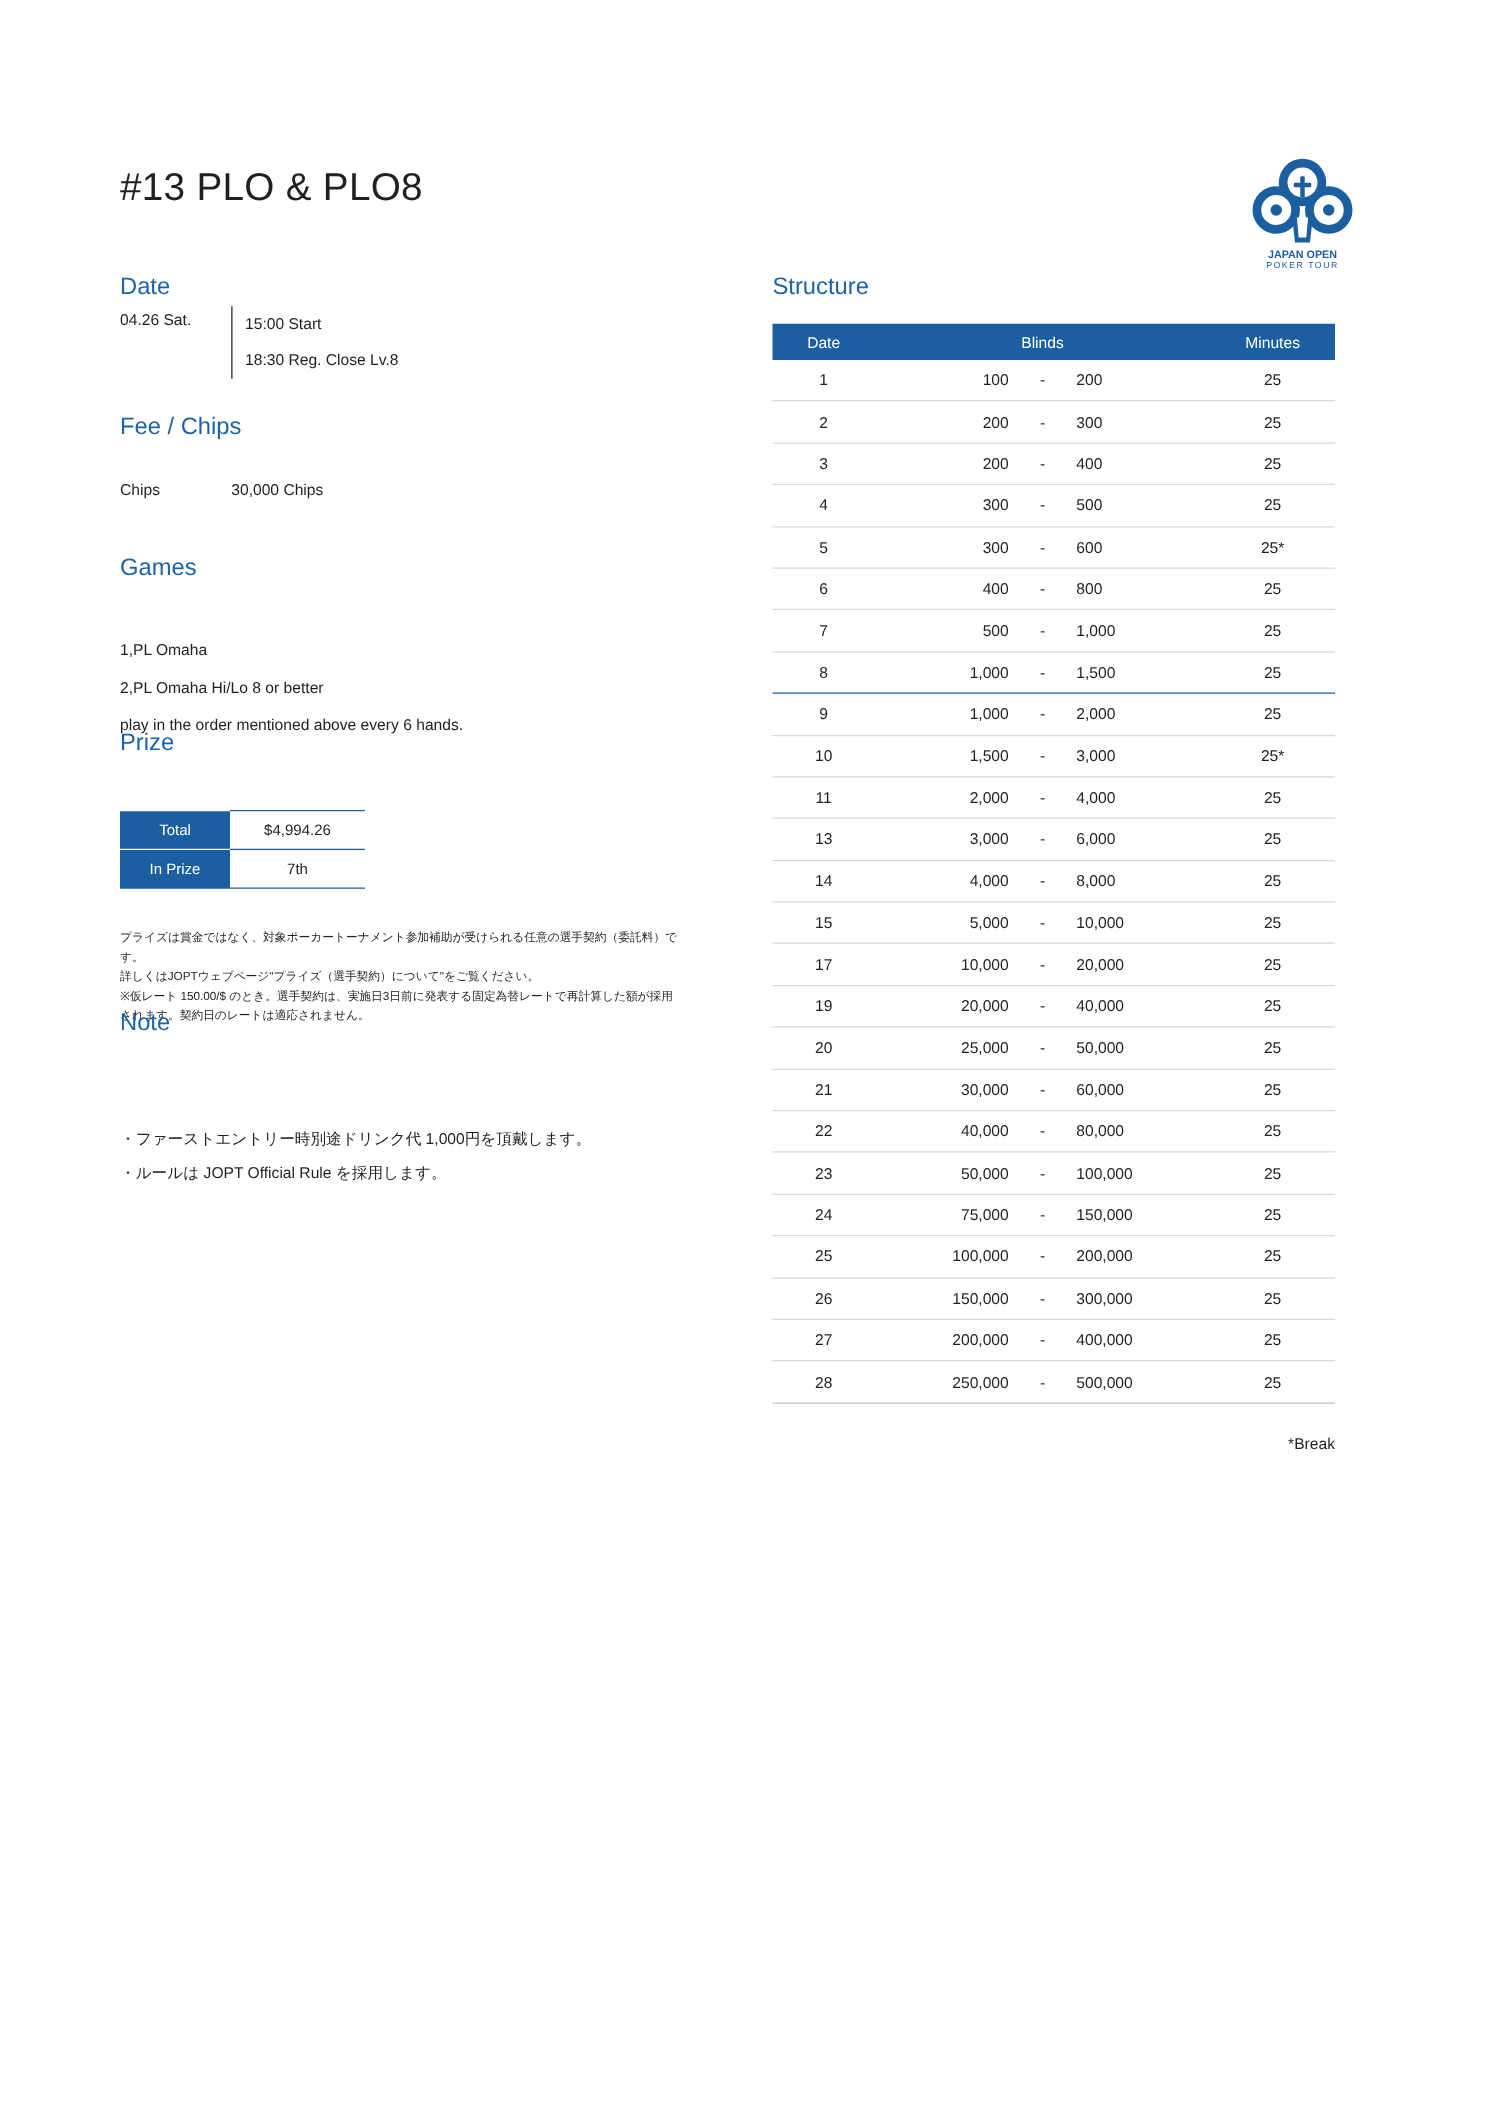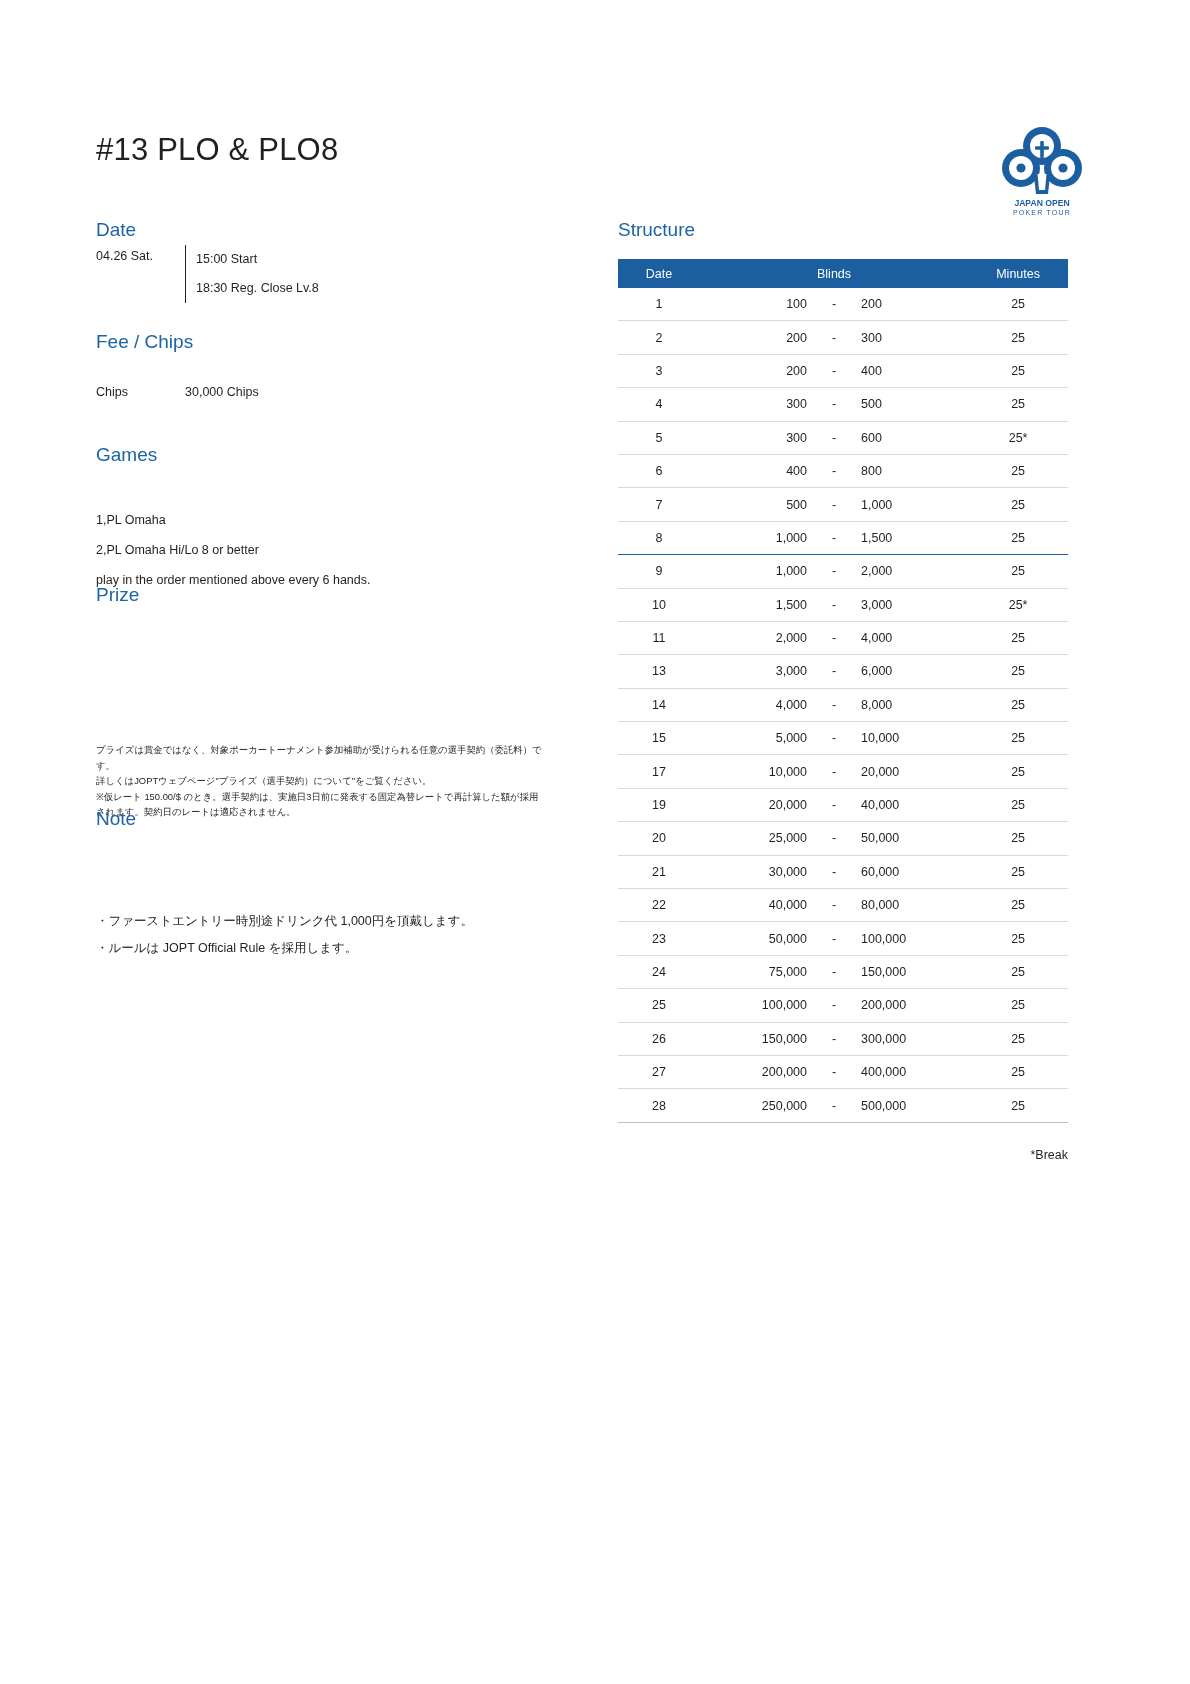--- a/index.html
+++ b/index.html
@@ -114,21 +114,21 @@
   .prize-note {
     position: absolute;
     left: 96px;
     top: 742px;
     width: 450px;
     font-size: 9.4px;
     line-height: 15.5px;
     color: #231f20;
   }
 
-  .note-block { position: absolute; left: 96px; top: 898px; width: 500px; margin-top: 10px; }
+  .note-block { position: absolute; left: 96px; top: 898px; width: 500px; }
   .note-block div {
     font-size: 12.5px;
     line-height: 27px;
     white-space: nowrap;
   }
 
   
   .structure {
     position: absolute;
     left: 618px;
@@ -224,20 +224,32 @@
   </div>
 
   <div class="sec-head" style="left:96px; top:444px;">Games</div>
   <div class="games-block">
     <div>1,PL Omaha</div>
     <div>2,PL Omaha Hi/Lo 8 or better</div>
     <div>play in the order mentioned above every 6 hands.</div>
   </div>
 
   <div class="sec-head" style="left:96px; top:584px;">Prize</div>
+  <table class="prize-table">
+    <tbody>
+        <tr>
+      <td class="lbl">Total</td>
+      <td class="val">$4,994.26</td>
+    </tr>
+    <tr>
+      <td class="lbl">In Prize</td>
+      <td class="val">7th</td>
+    </tr>
+  </tbody>
+    </table>
   <div class="prize-note" style="white-space: pre-line;">プライズは賞金ではなく、対象ポーカートーナメント参加補助が受けられる任意の選手契約（委託料）です。
 詳しくはJOPTウェブページ"プライズ（選手契約）について"をご覧ください。
 ※仮レート 150.00/$ のとき。選手契約は、実施日3日前に発表する固定為替レートで再計算した額が採用されます。契約日のレートは適応されません。</div>
 
   <div class="sec-head" style="left:96px; top:808px;">Note</div>
   <div class="note-block">
     <div>・ファーストエントリー時別途ドリンク代  1,000円を頂戴します。</div>
     <div>・ルールは  JOPT Official Rule を採用します。</div>
   </div>
 

